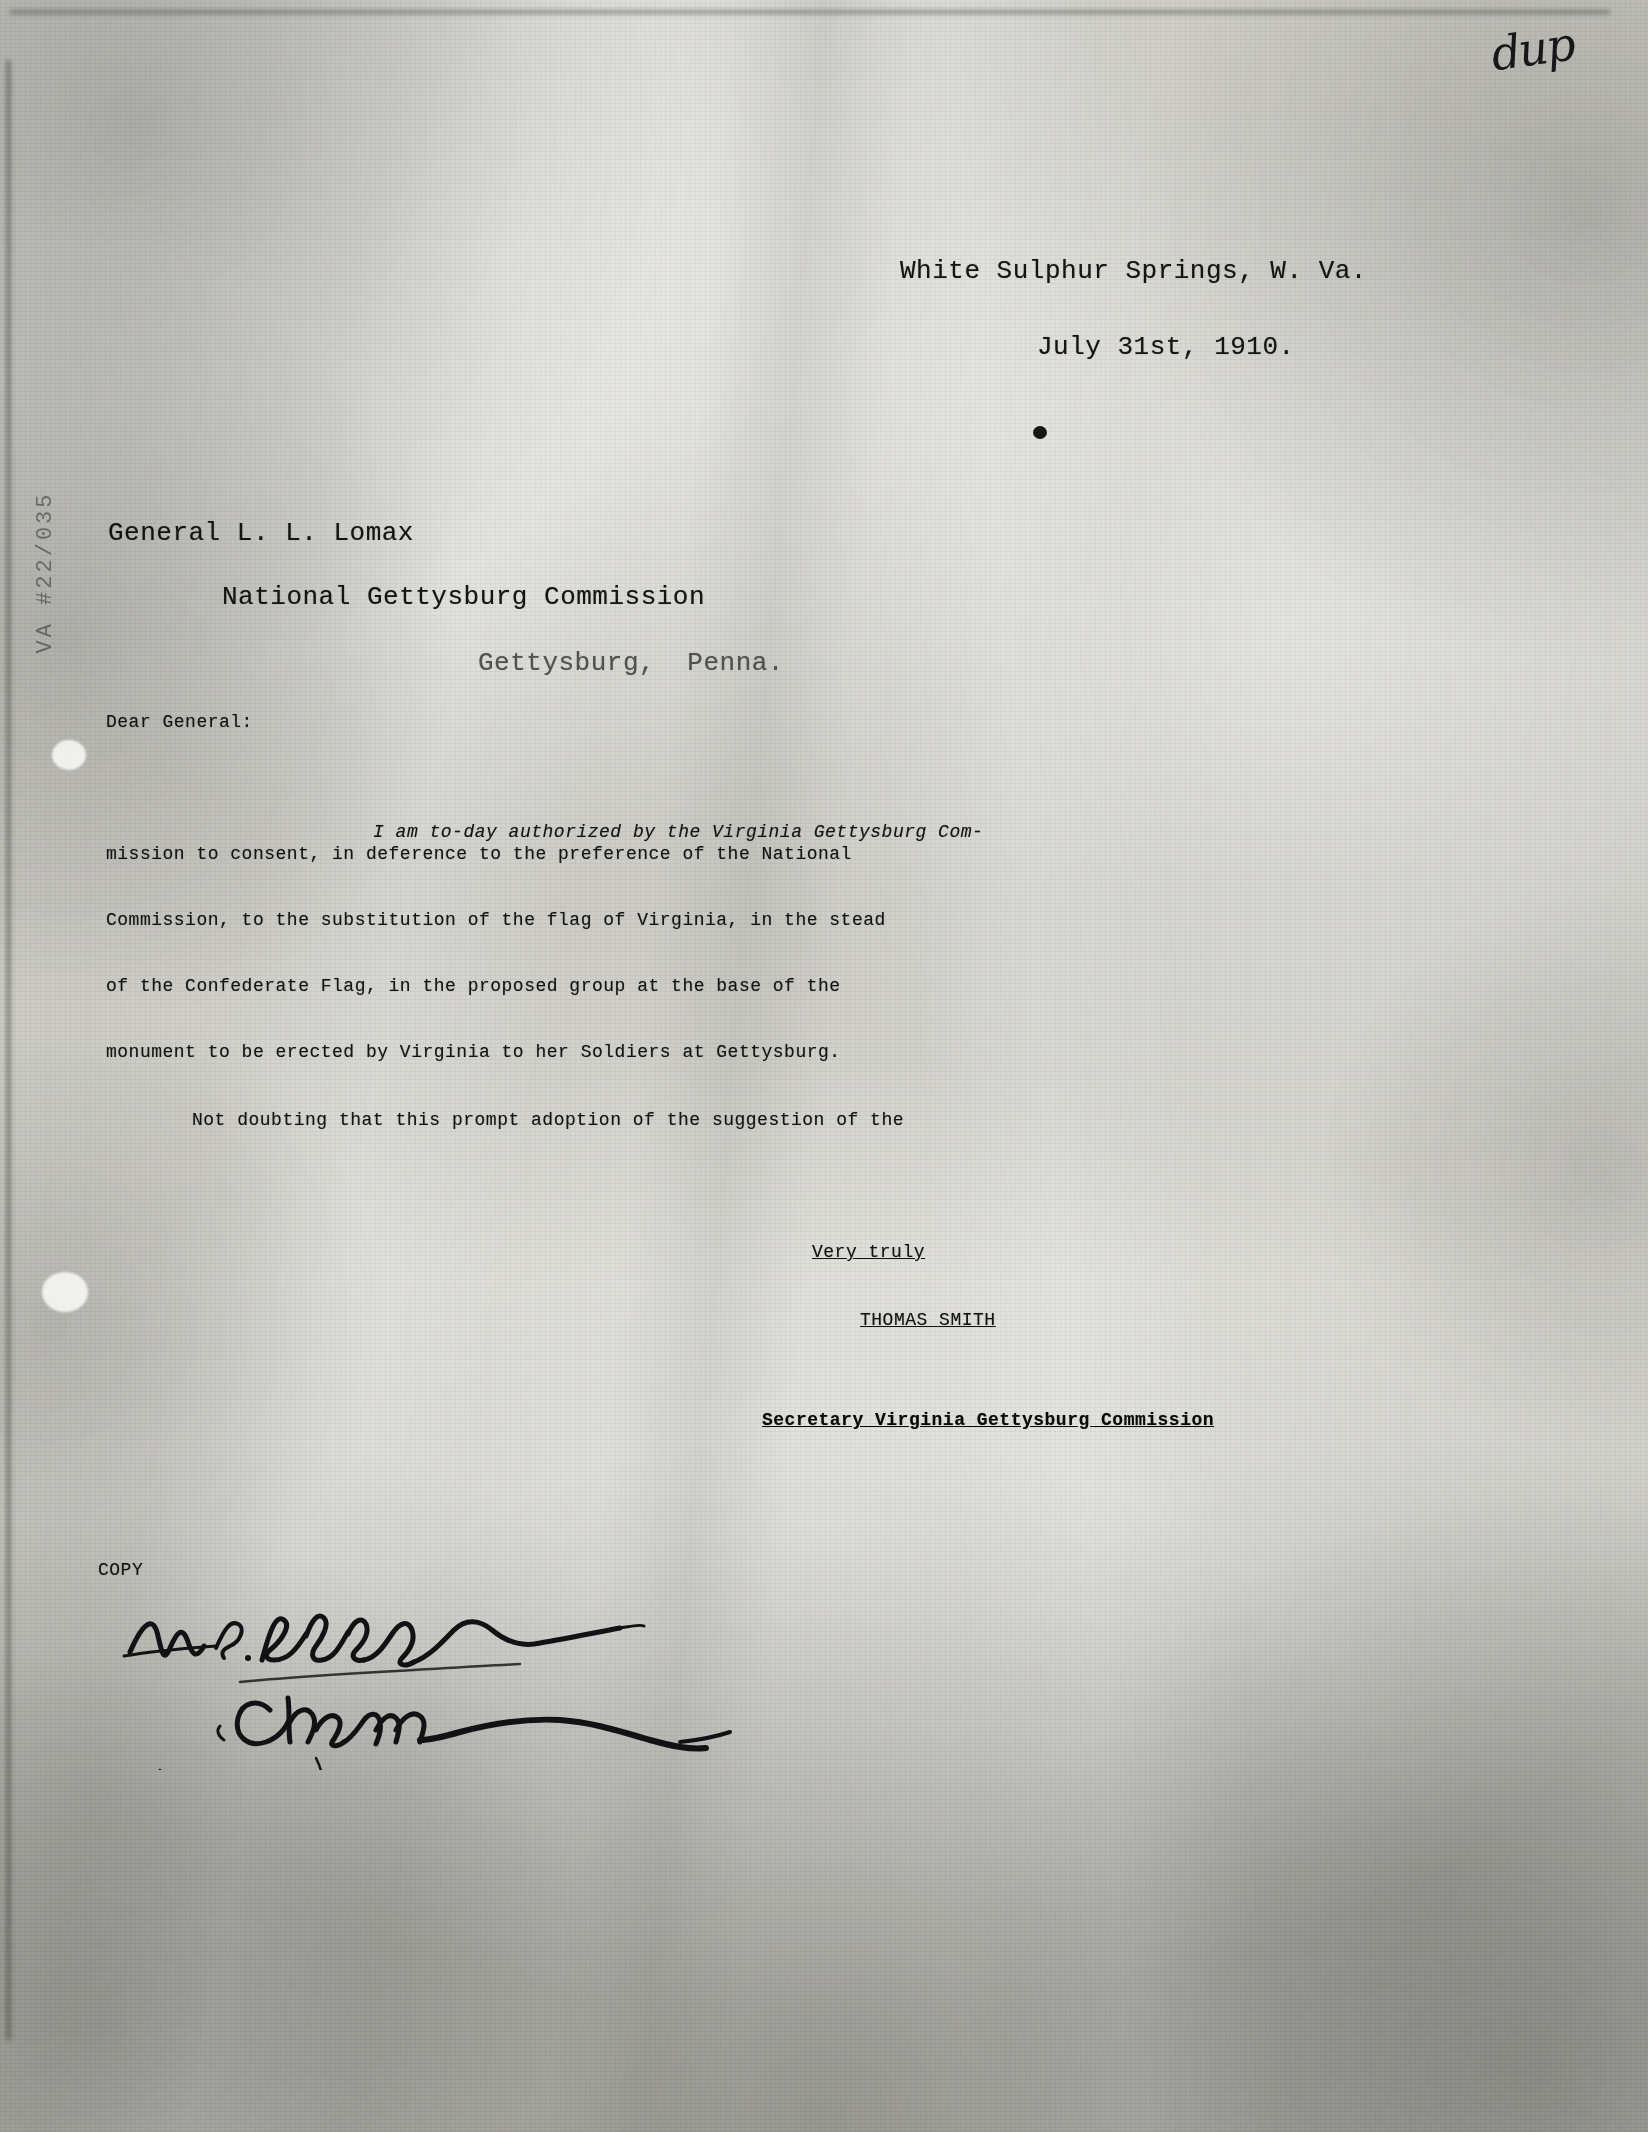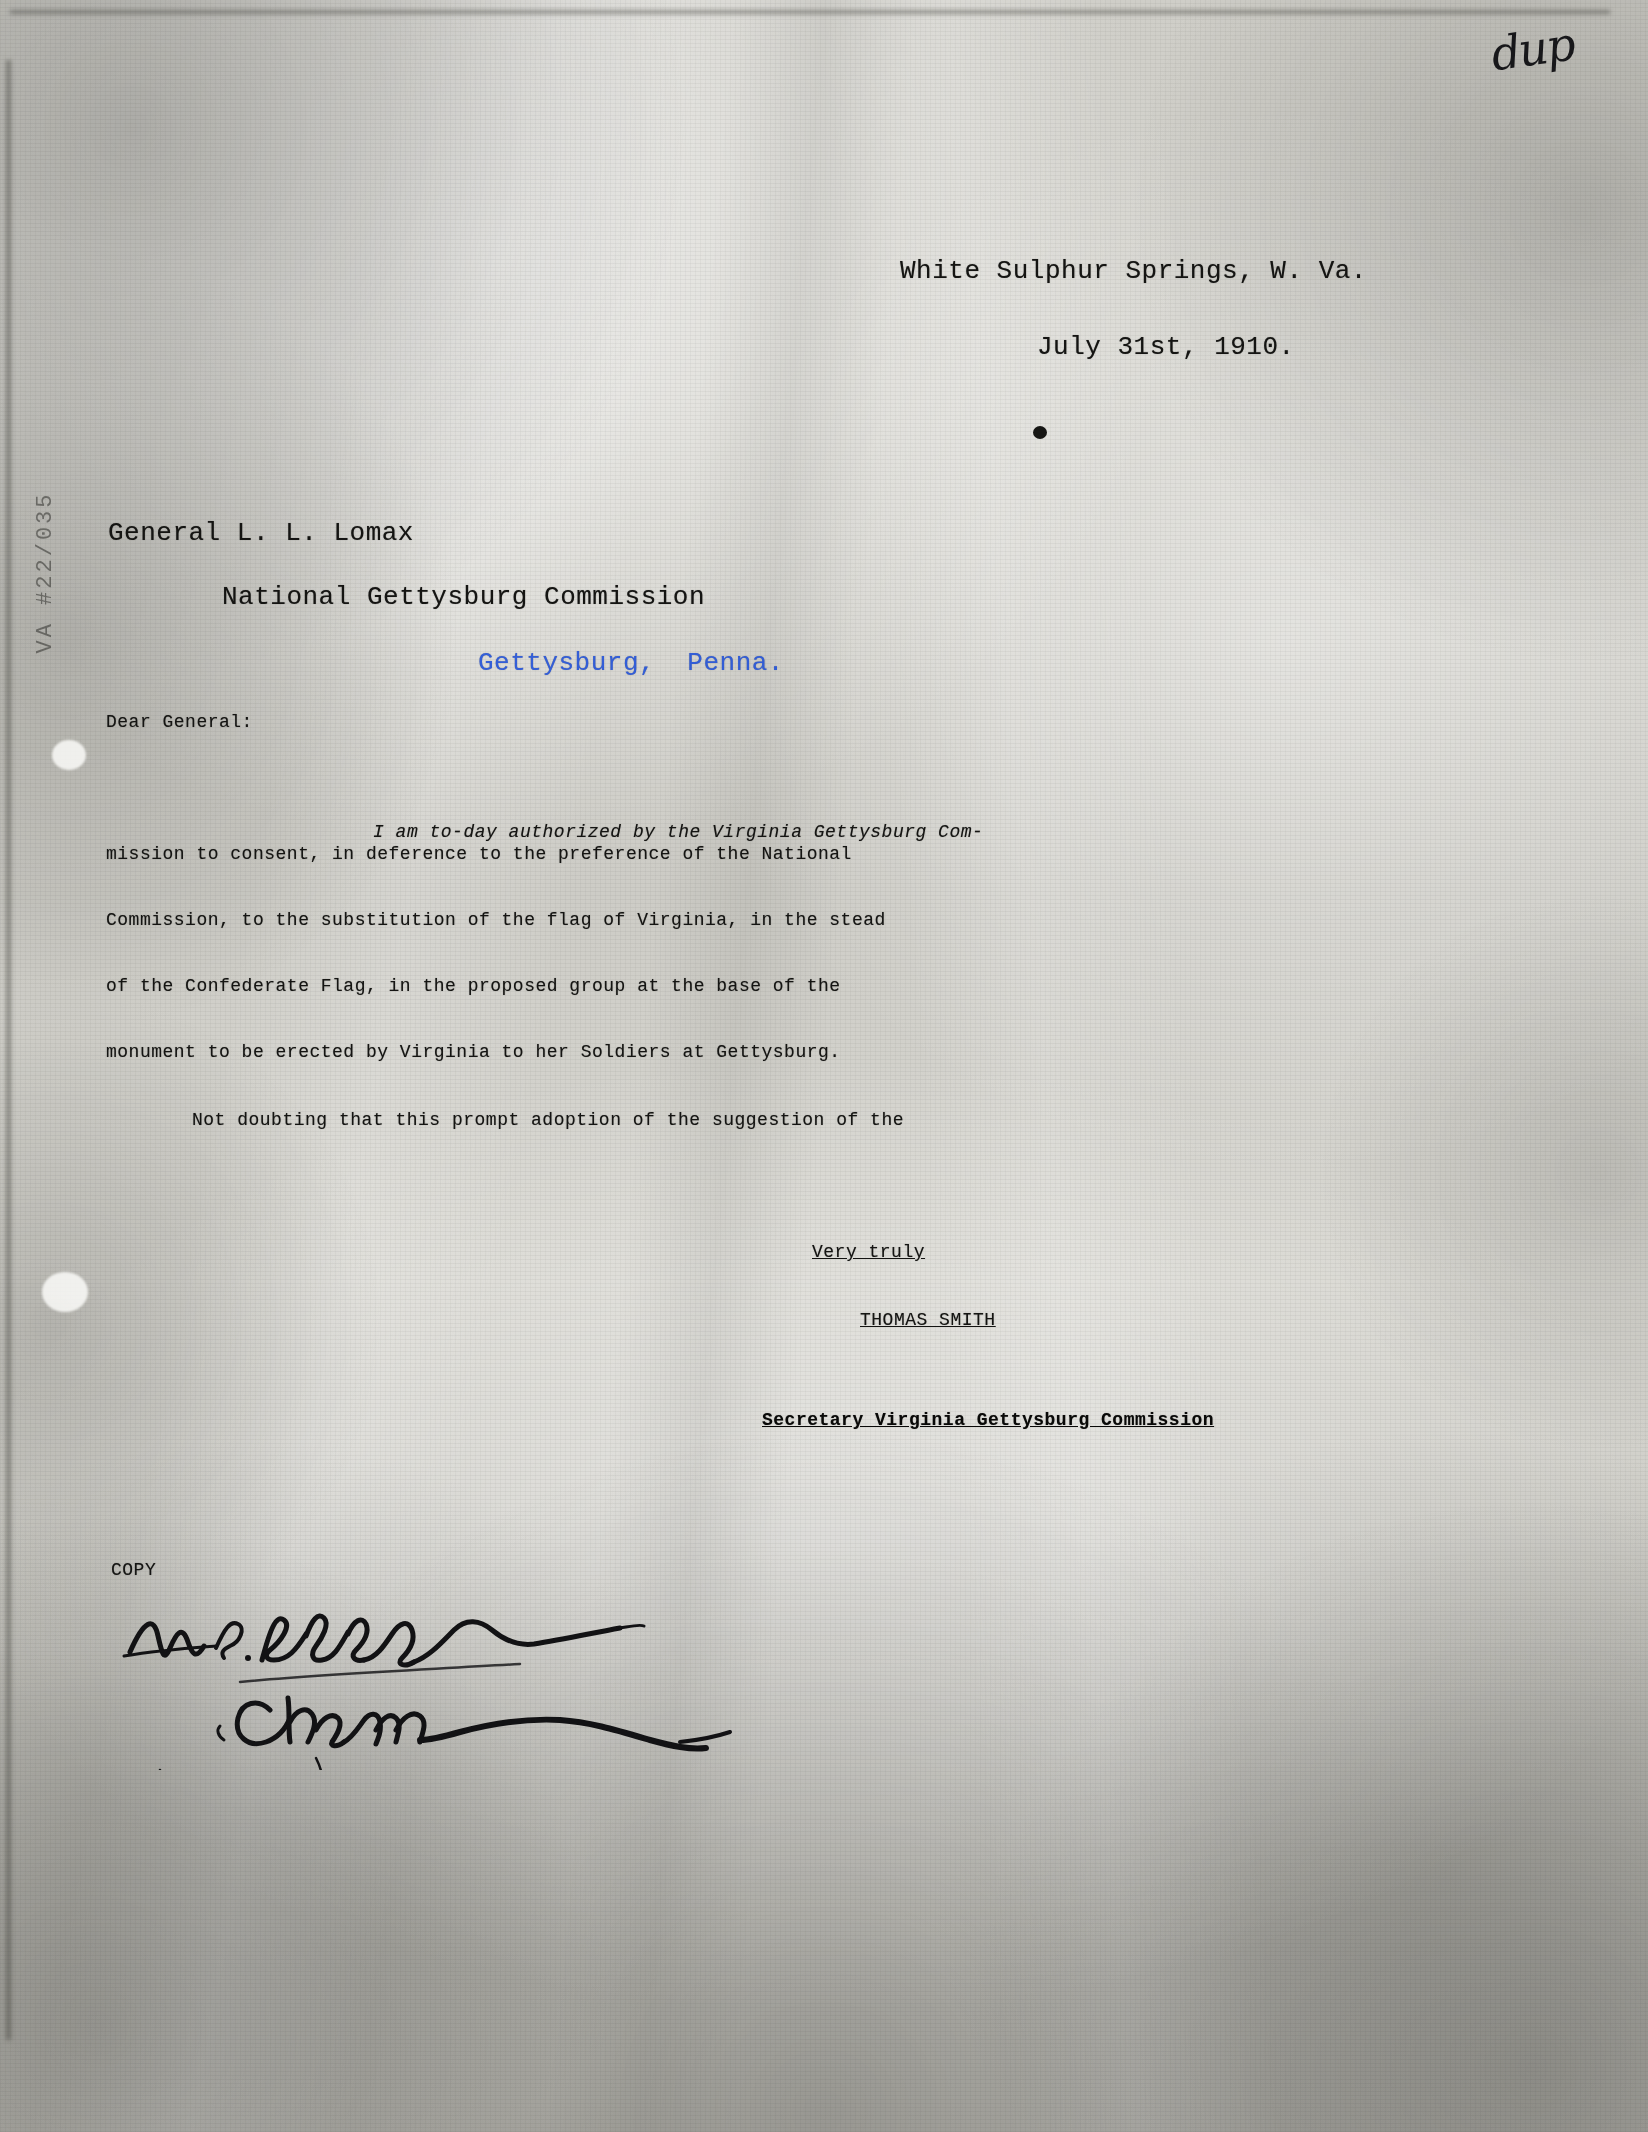--- a/index.html
+++ b/index.html
@@ -66,21 +66,21 @@
     color: #1c1c1a;
   }
   .txt {
     position: absolute;
     white-space: pre;
     font-family: "Liberation Mono", "DejaVu Sans Mono", monospace;
     letter-spacing: 0.5px;
     color: #141412;
     text-shadow: 0 0 1px rgba(40,40,38,0.45);
   }
-  .fade-light { color: #1d4ed8; opacity: .88; }
+  .fade-light { color: #404040; opacity: .88; }
 
   
   .head-line { font-size: 26px; }
   .body-line { font-size: 18px; }
   .sig-line  { font-size: 18px; text-decoration: underline; }
 
   
   .dark { color: #090908; font-weight: bold; }
 
   
@@ -168,21 +168,21 @@
     <div class="txt body-line" style="left:106px; top:910px;">Commission, to the substitution of the flag of Virginia, in the stead</div>
     <div class="txt body-line" style="left:106px; top:976px;">of the Confederate Flag, in the proposed group at the base of the</div>
     <div class="txt body-line" style="left:106px; top:1042px;">monument to be erected by Virginia to her Soldiers at Gettysburg.</div>
 
     <div class="txt body-line" style="left:192px; top:1110px;">Not doubting that this prompt adoption of the suggestion of the</div>
 
     <div class="txt sig-line" style="left:812px; top:1242px;">Very truly</div>
     <div class="txt sig-line" style="left:860px; top:1310px;">THOMAS SMITH</div>
     <div class="txt sig-line dark" style="left:762px; top:1372px;margin-top:38px;">Secretary Virginia Gettysburg Commission</div>
 
-    <div class="txt body-line" style="left:111px; top:1560px;">COPY</div>
+    <div class="txt body-line" style="left:98px; top:1560px;">COPY</div>
 
     <svg class="sig-svg" width="620" height="180" viewBox="0 0 620 180" aria-hidden="true">
       <g fill="none" stroke="#121214" stroke-linecap="round" stroke-linejoin="round">
 
         <path d="M10,62 C24,30 34,26 38,46 C42,64 44,72 50,58 C56,44 62,34 68,52 C72,64 76,70 84,56" stroke-width="5"></path>
         <path d="M4,66 C40,60 70,58 96,56" stroke-width="3"></path>
         <path d="M96,58 C104,40 110,30 118,34 C126,38 120,52 110,56 C104,59 100,62 104,68" stroke-width="4"></path>
         <circle cx="128" cy="68" r="3" fill="#121214" stroke="none"></circle>
 
         <path d="M142,70 C150,40 156,24 164,30 C172,36 160,52 150,60 C144,65 146,70 154,70 C168,70 176,60 186,44" stroke-width="5"></path>

